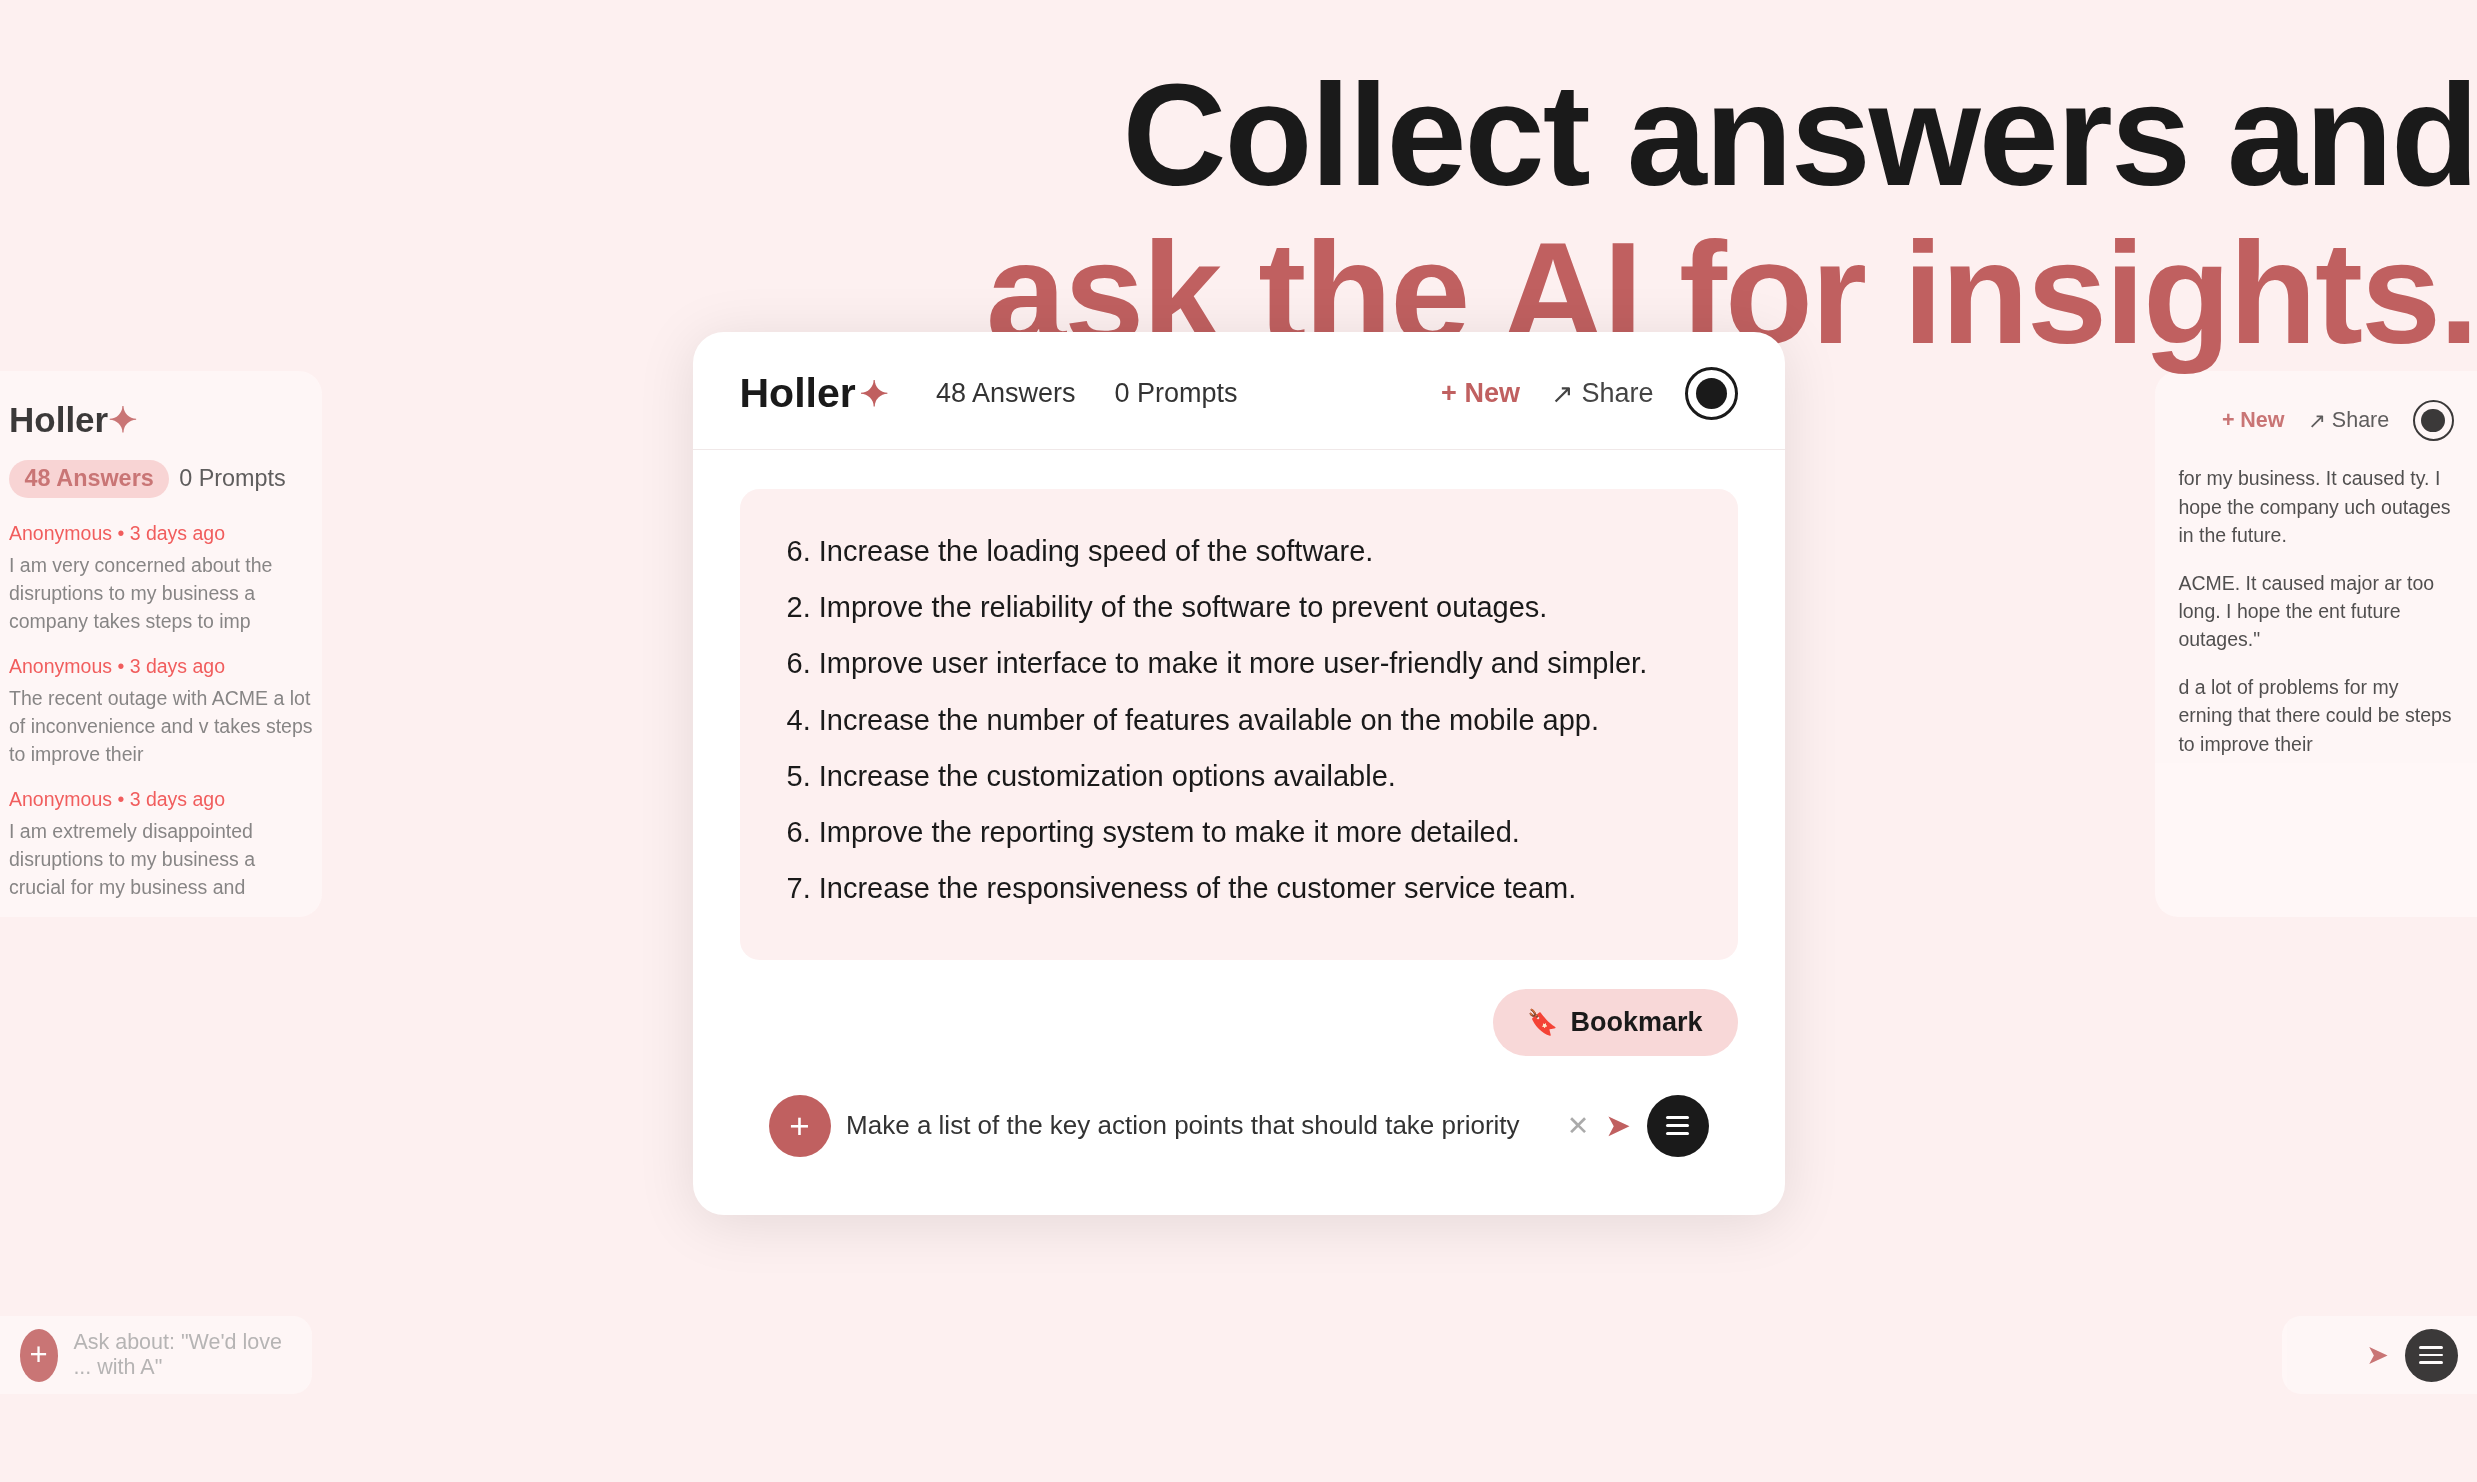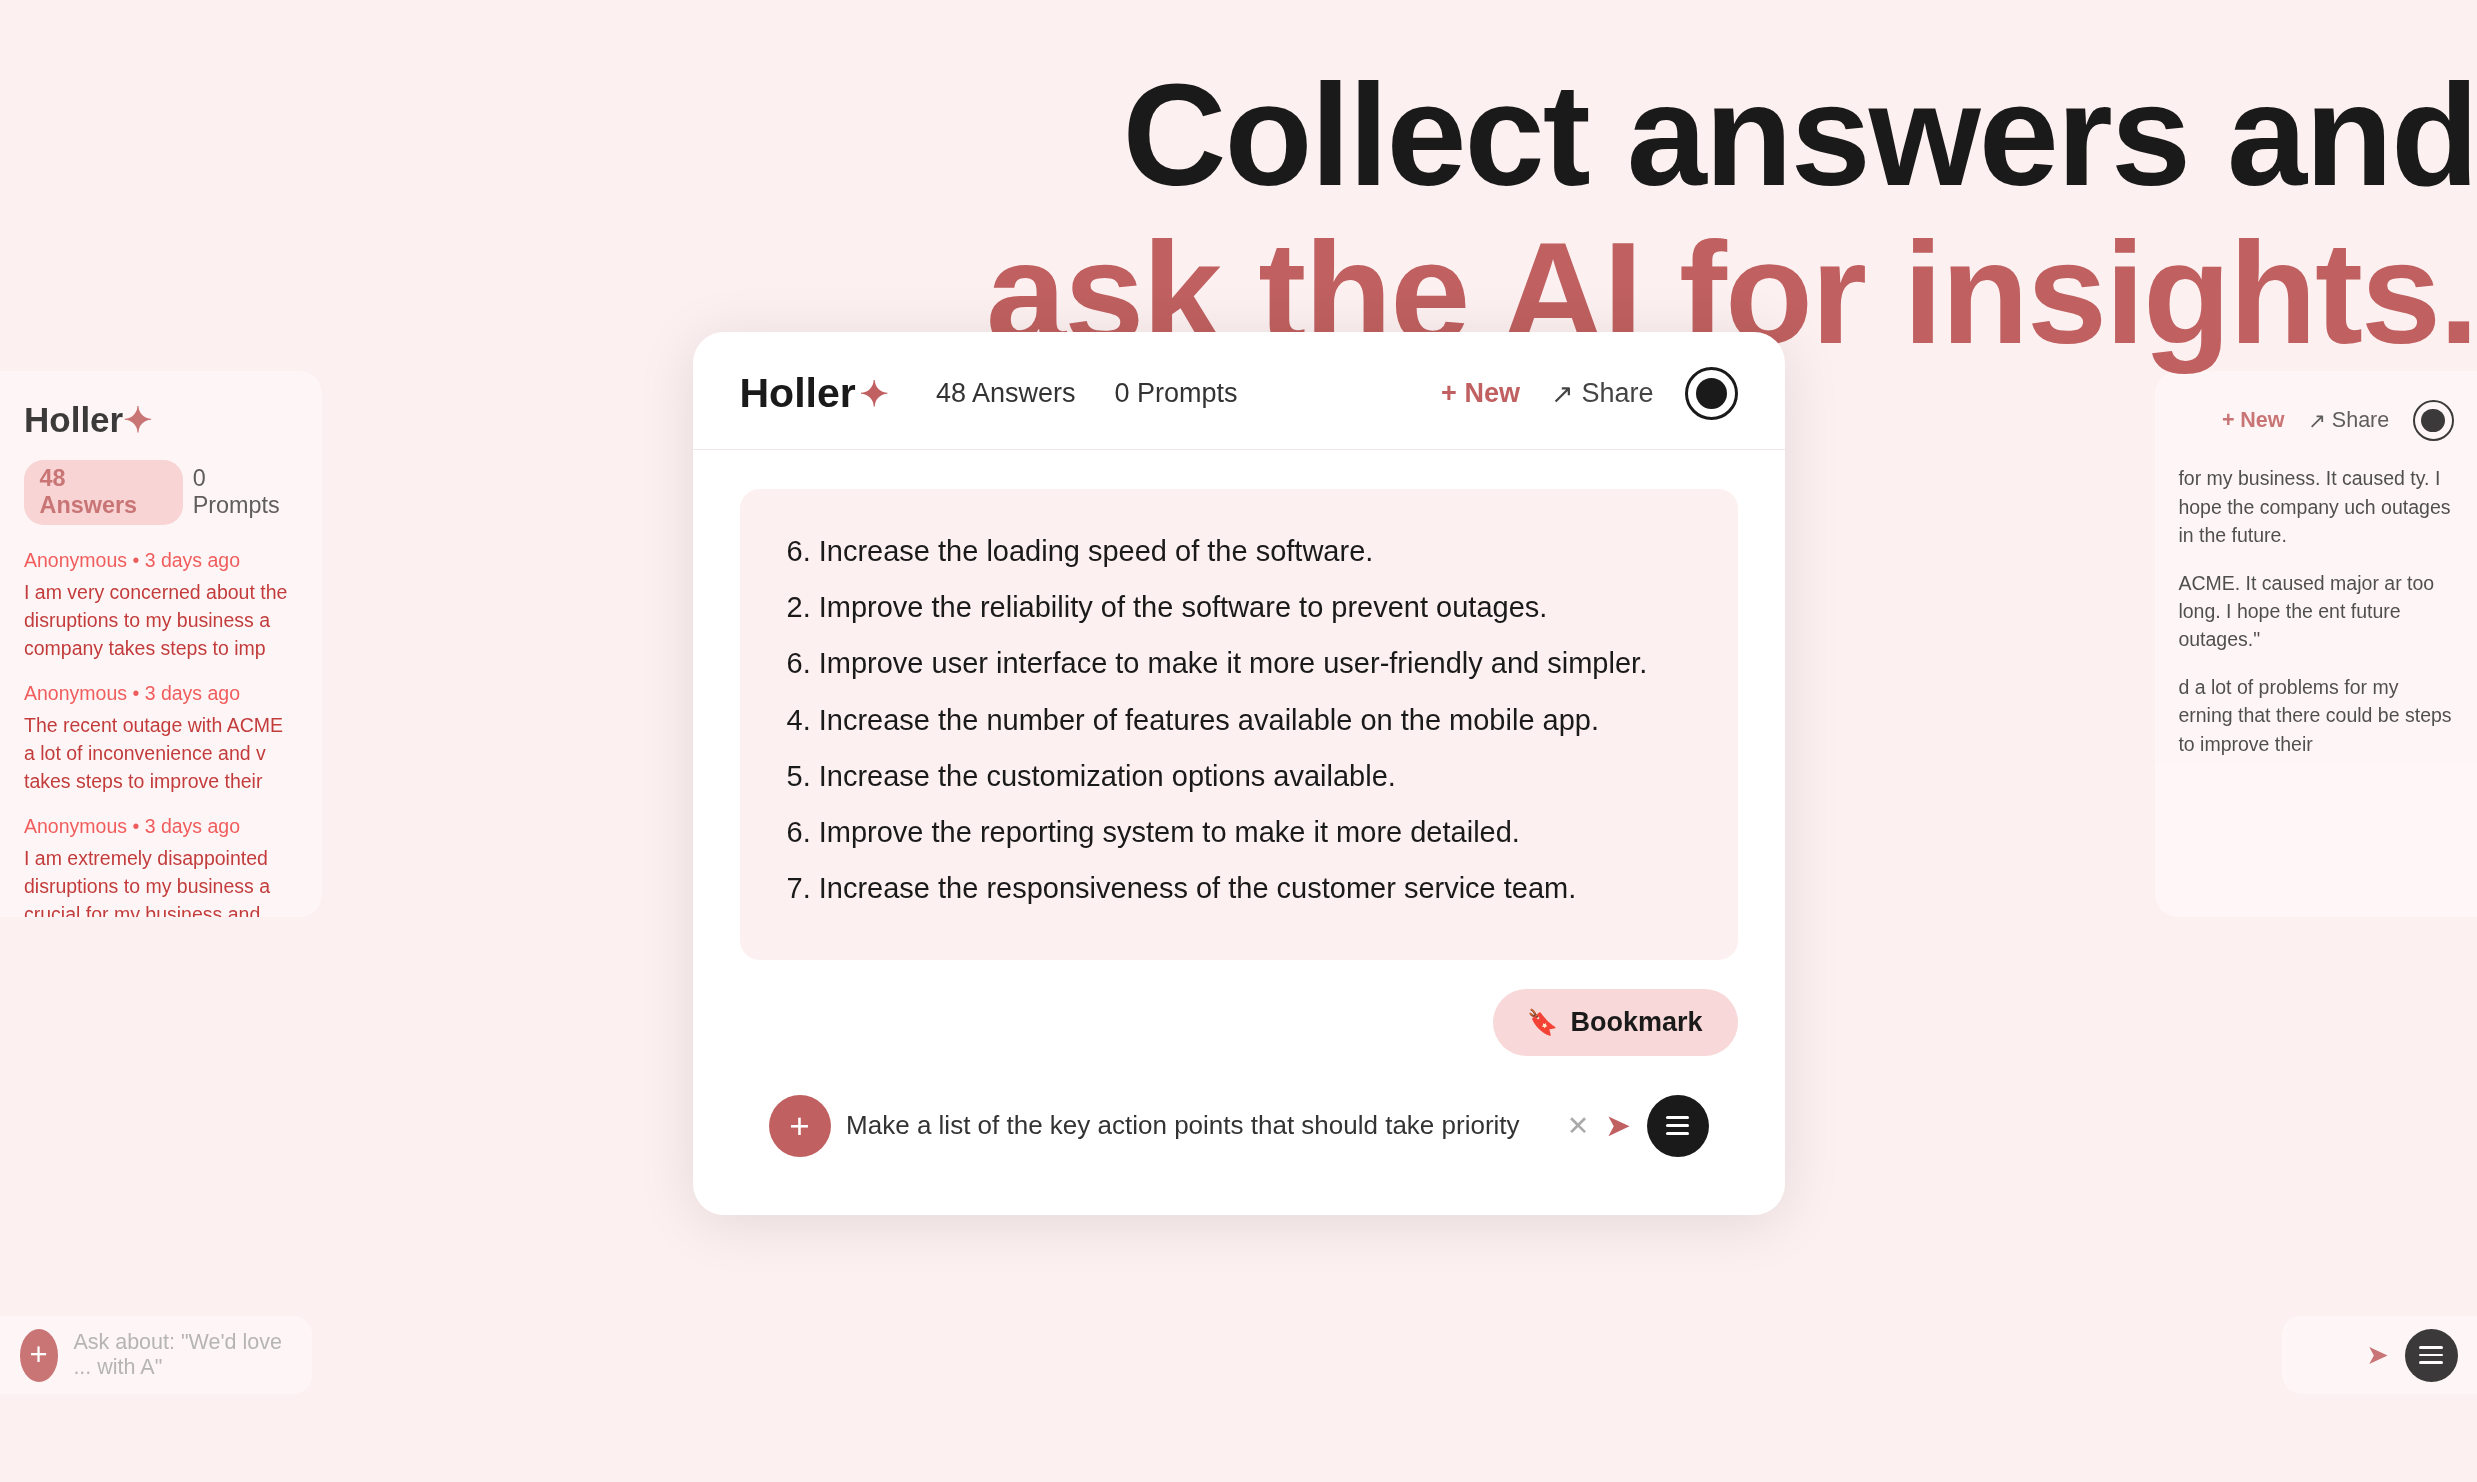--- a/index.html
+++ b/index.html
@@ -40,21 +40,21 @@
 
     
     .bg-panel-left {
       position: absolute;
       left: 0;
       top: 371px;
       width: 322px;
       height: 546px;
       background: #fff8f8;
       border-radius: 0 23.4px 23.4px 0;
-      padding: 29px 24px;
+      padding: 29px 9px;
       opacity: 0.85;
       overflow: hidden;
     }
 
     .bg-panel-left .logo-small {
       font-size: 35px;
       font-weight: 800;
       color: #1a1a1a;
       margin-bottom: 19.5px;
     }
@@ -90,21 +90,21 @@
       margin-bottom: 19.5px;
     }
 
     .bg-answer-meta {
       color: #ef4444;
       font-size: 19.5px;
       margin-bottom: 5.9px;
     }
 
     .bg-answer-text {
-      color: #b91c1c;
+      color: #737373;
       font-size: 19.5px;
       line-height: 1.45;
     }
 
     
     .bg-panel-right {
       position: absolute;
       right: 0;
       top: 371px;
       width: 322px;

